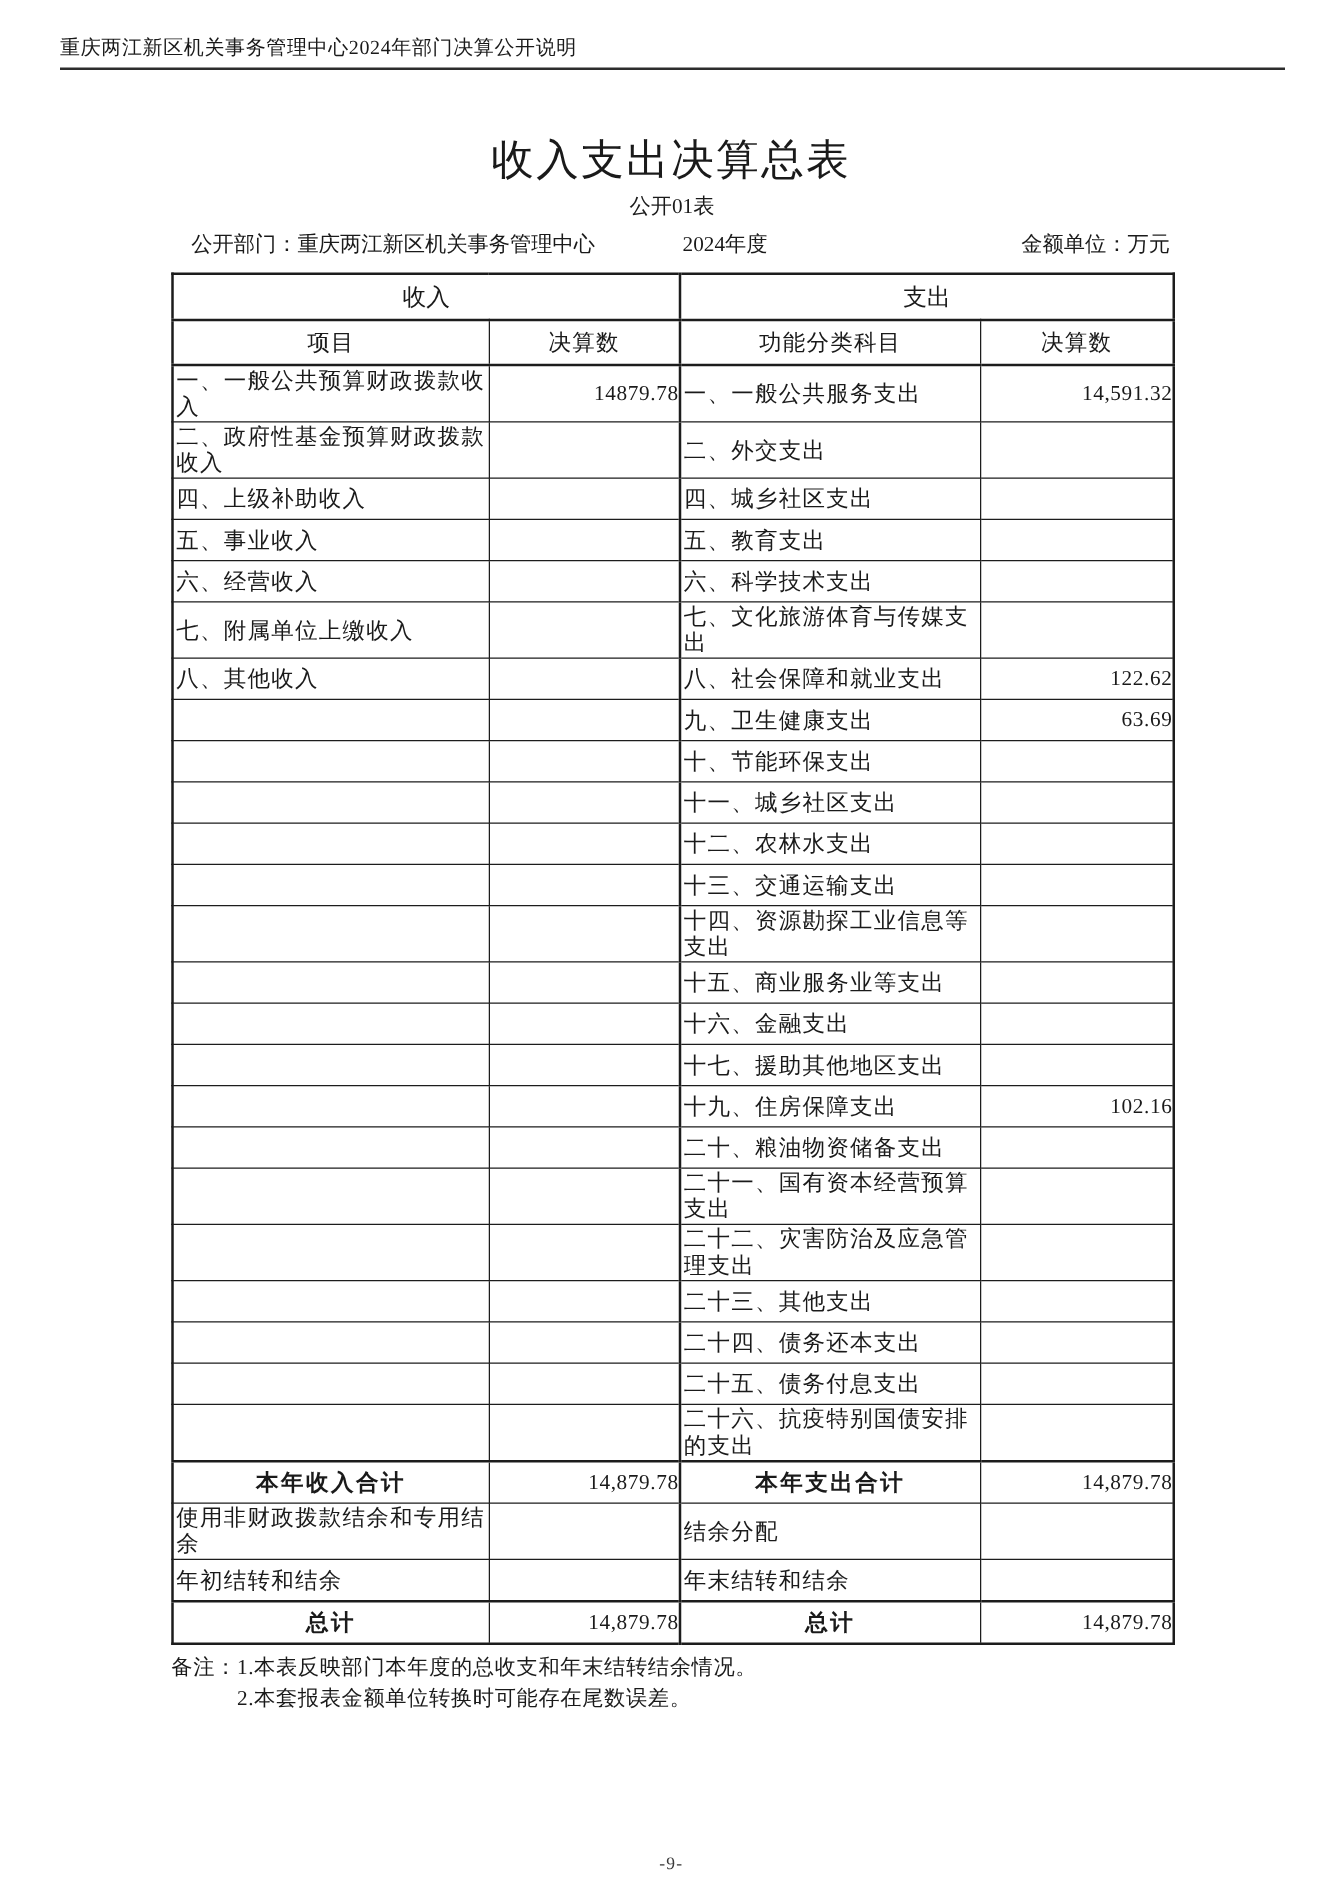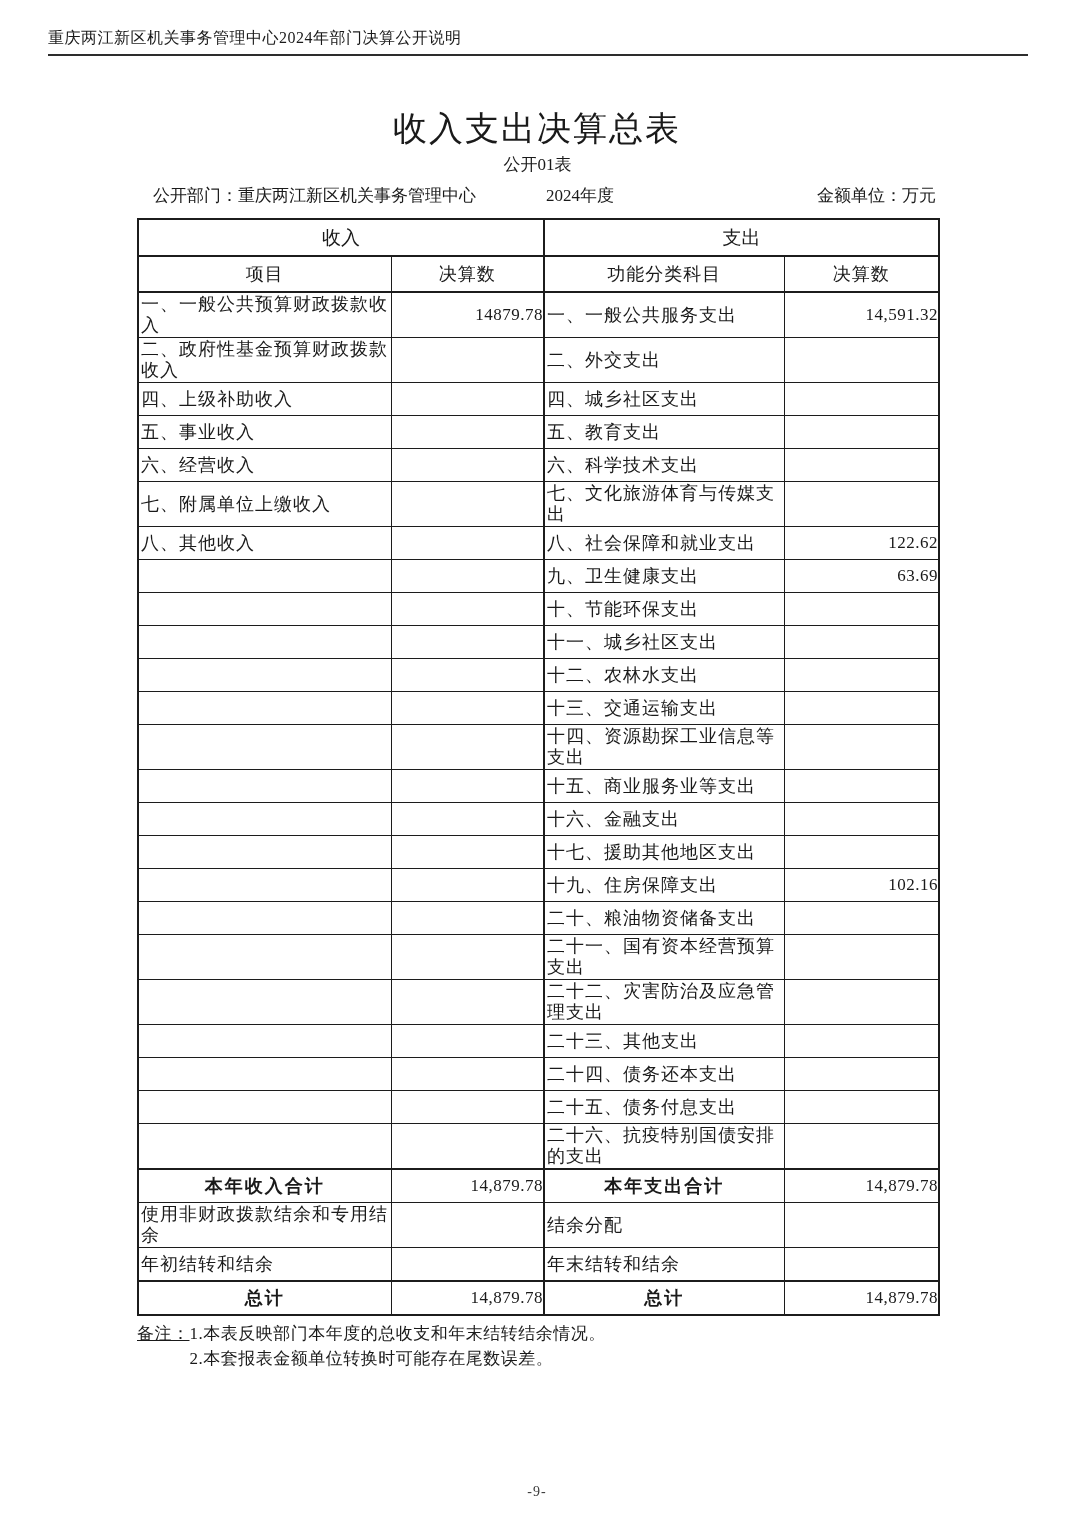--- a/index.html
+++ b/index.html
@@ -87,21 +87,21 @@
     font-weight: bold;
     letter-spacing: 2px;
   }
   .notes {
     display: flex;
     margin: 5px 0 0 137px;
     font-size: 17px;
     line-height: 25px;
     letter-spacing: 0.5px;
   }
-  .notes-label { white-space: nowrap; text-decoration: underline; }
+  .notes-label { white-space: nowrap; }
   .page-number {
     position: absolute;
     bottom: 20px;
     left: 0;
     width: 100%;
     text-align: center;
     font-size: 14px;
     color: #3a3a3a;
     letter-spacing: 1px;
   }

